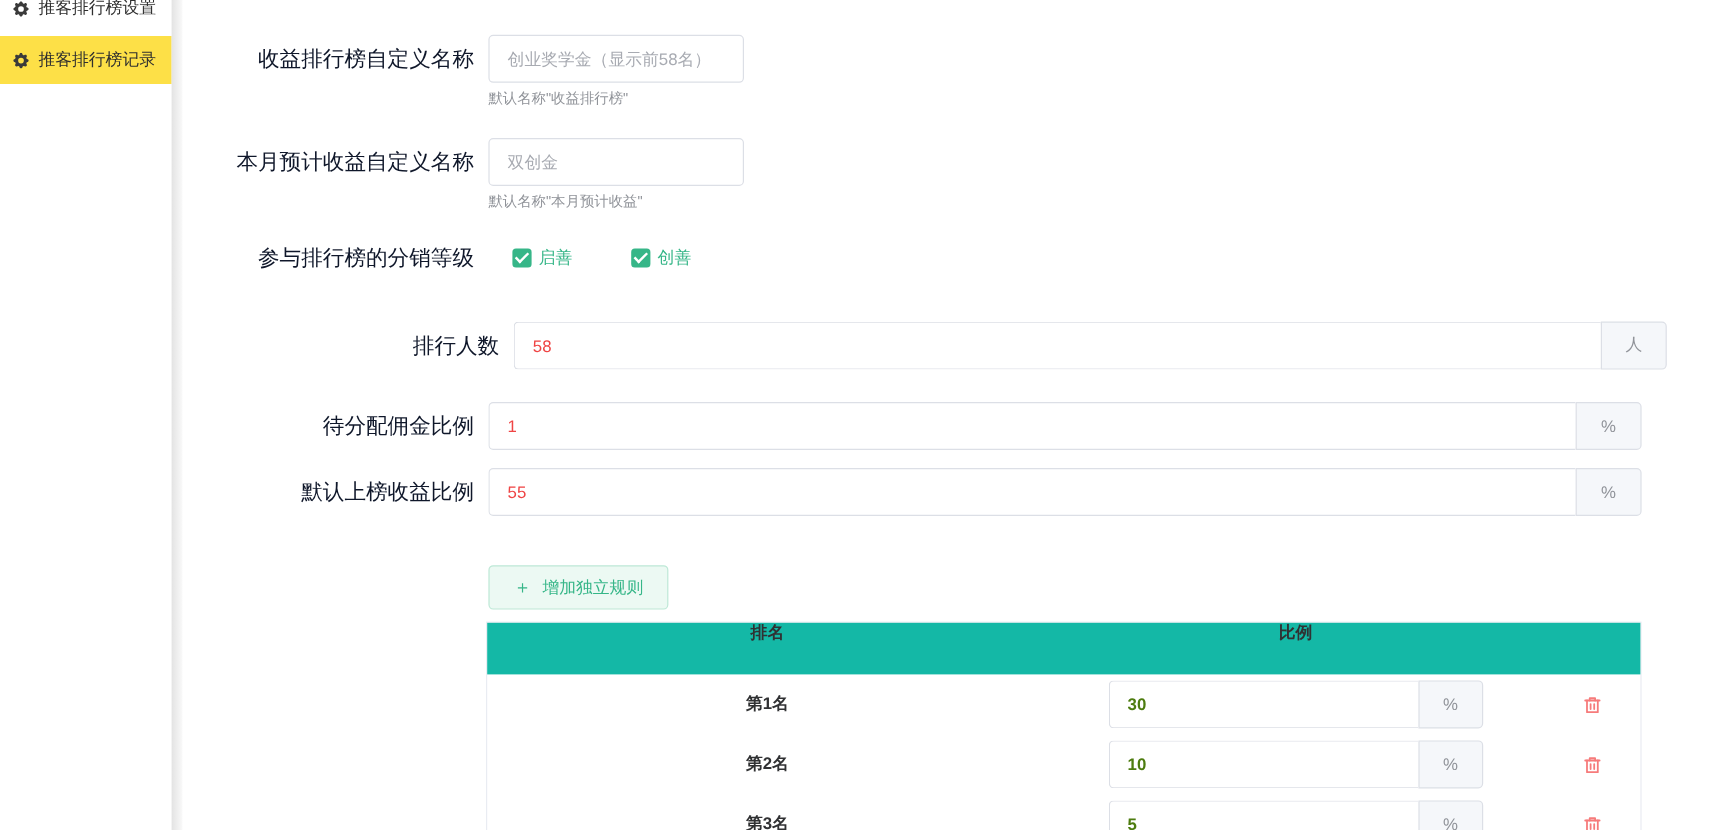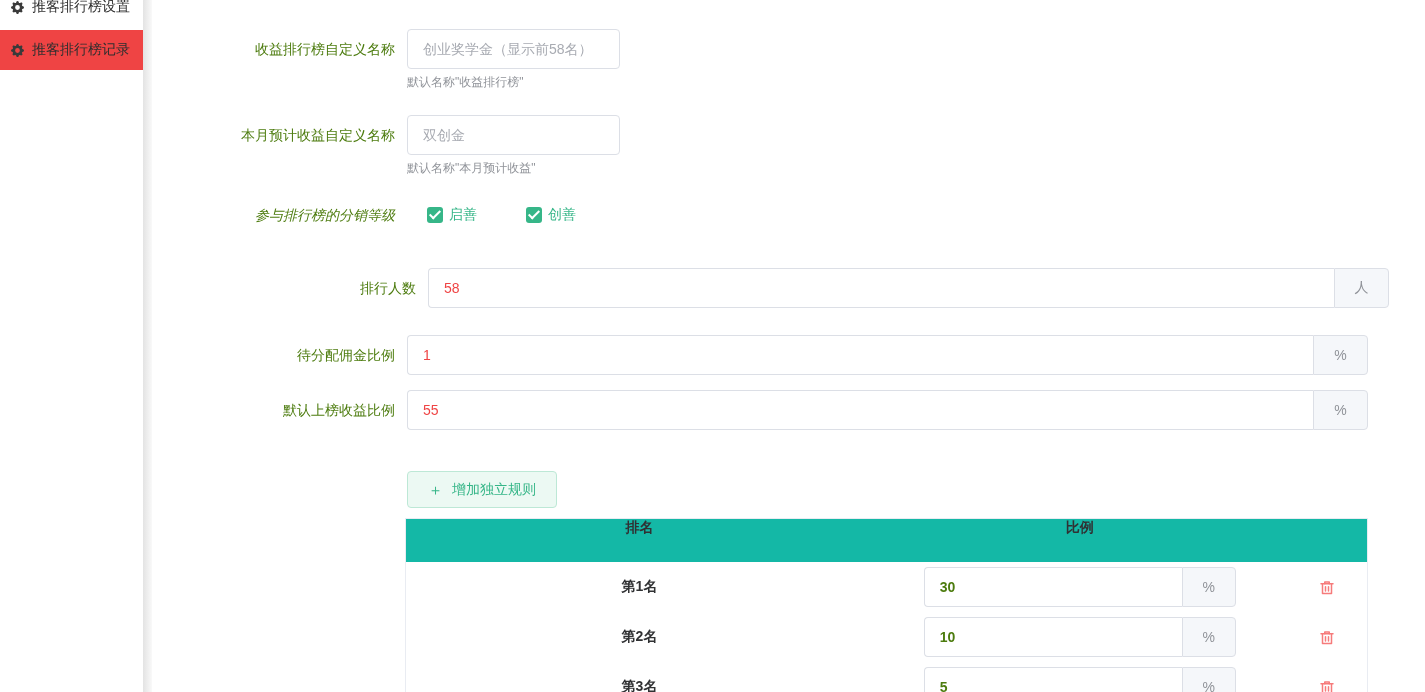--- a/index.html
+++ b/index.html
@@ -5,32 +5,32 @@
   * { margin:0; padding:0; box-sizing:border-box; }
   html,body { width:1425px; height:692px; background:#fff; overflow:hidden;
     font-family:"Liberation Sans","DejaVu Sans",sans-serif; }
   body { position:relative; }
 
   
   .sidebar { position:absolute; left:0; top:0; width:143px; height:560px; background:#fff; }
   .side-item { display:flex; align-items:center; gap:8px; height:42px; padding-left:11px;
     font-size:14px; color:#2f2f2f; cursor:pointer; white-space:nowrap; }
   .side-item.first { margin-top:-14px; }
-  .side-item.selected { background:#ef4444; margin-top:2px; height:40px; }
+  .side-item.selected { background:#fde047; margin-top:2px; height:40px; }
   .gear { width:13px; height:13px; flex:0 0 auto; fill:#3a3a3a; }
   .side-strip { position:absolute; left:143px; top:0; width:9px; height:692px;
     background:linear-gradient(to right,#e3e3e3,#f9f9f9); }
 
   
   .row { position:absolute; left:0; display:flex; }
-  .row .lbl { width:395px; text-align:right; font-size:14px; color:#4d7c0f; line-height:40px; }
+  .row .lbl { width:395px; text-align:right; font-size:18px; color:#0f172a; line-height:40px; }
   .row .field { margin-left:12px; }
 
   .r1 { top:29px; }  .r2 { top:115px; }
-  .r3 { top:202px; } .r3 .lbl { line-height:26px;font-style:italic; }
+  .r3 { top:202px; } .r3 .lbl { line-height:26px; }
   .r4 { top:268px;padding-left:21px; } .r5 { top:335px; } .r6 { top:390px;align-items:flex-end; }
 
   .helper { position:absolute; left:407px; font-size:12px; color:#909399; }
   .h1 { top:74px; } .h2 { top:160px; }
 
   input.txt { height:40px; border:1px solid #dcdfe6; border-radius:4px; padding:0 15px;
     font-size:14px; color:#ef4444; outline:none; width:100%;
     font-family:"Liberation Sans","DejaVu Sans",sans-serif; }
   input.txt::placeholder { color:#a8abb2; }
   .w-full { width:961px; }

